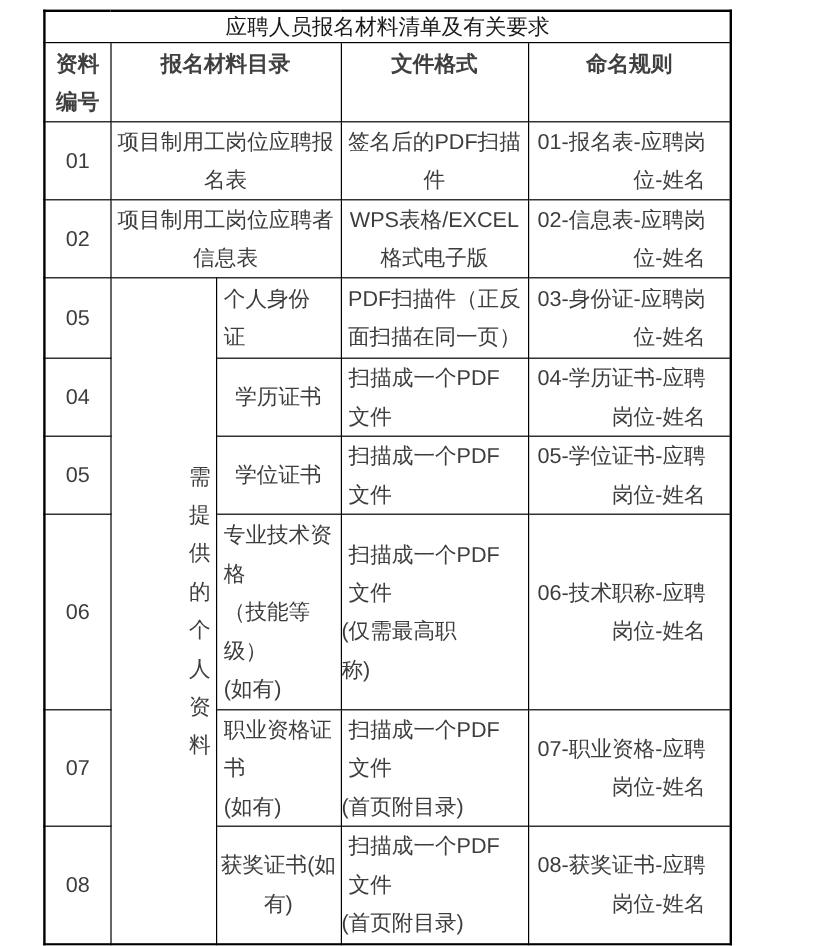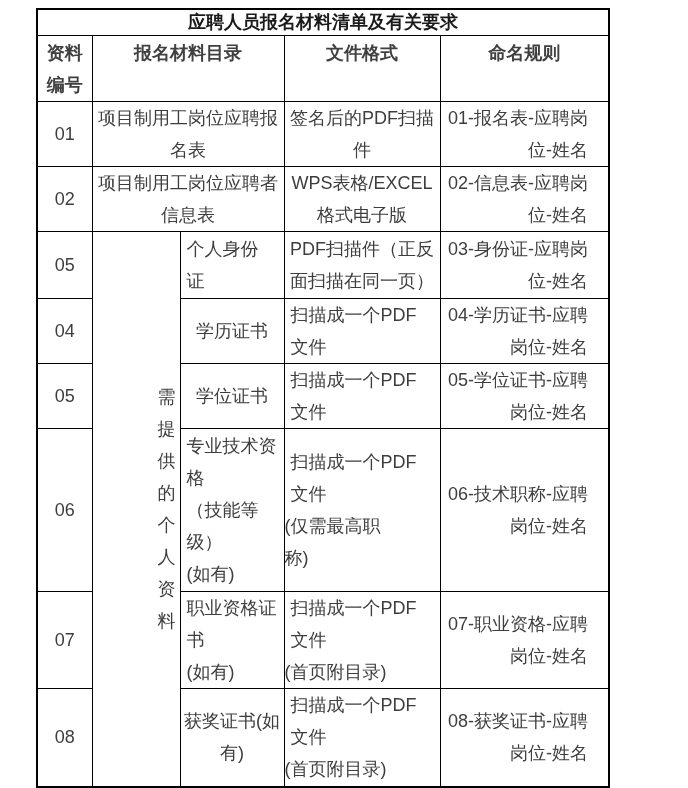--- a/index.html
+++ b/index.html
@@ -23,21 +23,21 @@
   table.doc-table td {
     border: 1px solid #000000;
     padding: 0;
     font-size: 18px;
     line-height: 32px;
     color: #3d3d3d;
     vertical-align: middle;
     overflow: hidden;
   }
   tr.title-row td {
-    font-weight: bold;
+    font-weight: normal;
     text-align: center;
     color: #1a1a1a;
     font-size: 18px;
     line-height: 25px;
   }
   tr.header-row td {
     font-weight: bold;
     text-align: center;
     vertical-align: top;
     color: #404040;

